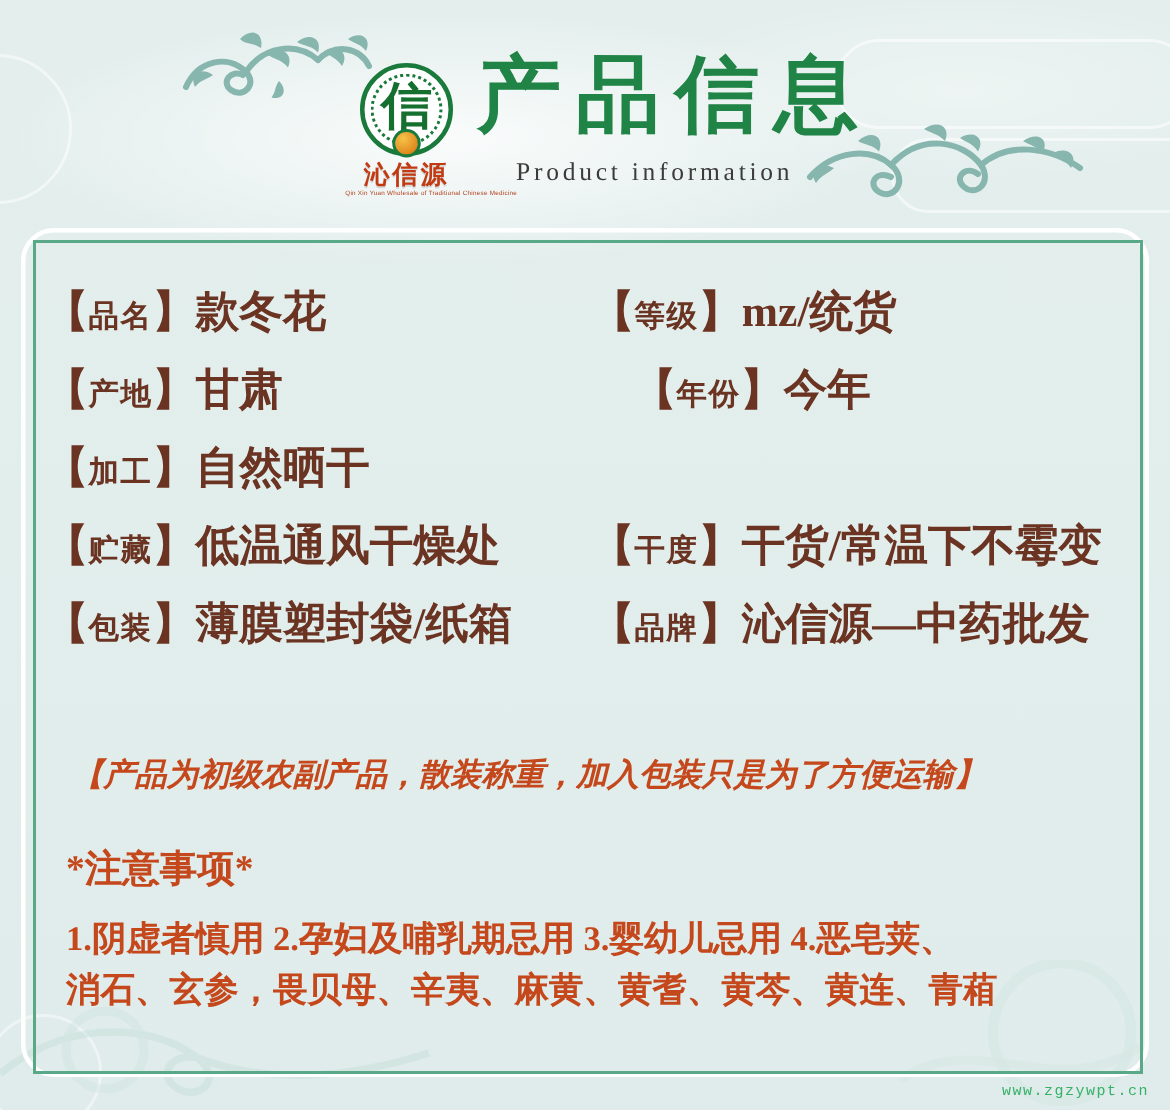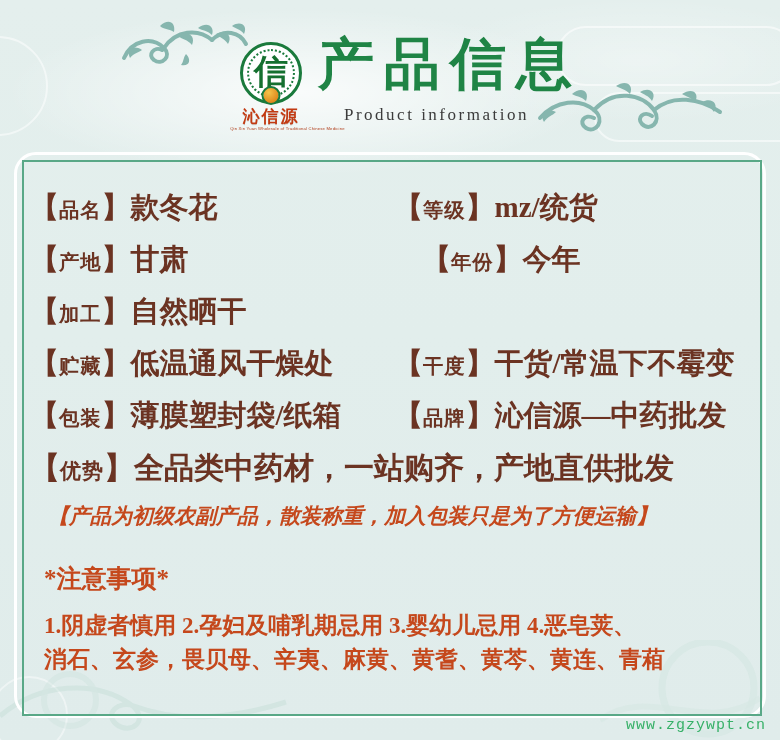--- a/index.html
+++ b/index.html
@@ -101,21 +101,21 @@
     position:absolute;font-size:25px;color:#c5481c;font-weight:700;
     font-family:"Liberation Serif","DejaVu Serif",serif;white-space:nowrap;
   }
   .attn-line{
     position:absolute;font-size:23px;color:#c5481c;font-weight:700;
     font-family:"Liberation Serif","DejaVu Serif",serif;white-space:nowrap;
   }
 
   .watermark{
     position:absolute;right:14px;bottom:6px;
-    font-size:15px;color:#2fae62;letter-spacing:1px;
+    font-size:10px;color:#2fae62;letter-spacing:1px;
     font-family:"Liberation Mono","DejaVu Sans Mono",monospace;
     opacity:.95;
     margin-top:30px;
   }
 </style>
 </head>
 <body>
 
 <div id="page">
 
@@ -211,23 +211,20 @@
       <span class="lbl">【<span class="inner">包装</span>】</span><span class="val">薄膜塑封袋/纸箱</span>
     </div>
 
     <div class="row r-main" style="left:372px;top:184px;">
       <span class="lbl">【<span class="inner">干度</span>】</span><span class="val">干货/常温下不霉变</span>
     </div>
     <div class="row r-main" style="left:372px;top:236px;">
       <span class="lbl">【<span class="inner">品牌</span>】</span><span class="val">沁信源—中药批发</span>
     </div>
 
-    <div class="row r-adv" style="left:8px;top:288px;">
-      <span class="lbl" style="font-size:30px;">【<span class="inner">优势</span>】</span><span class="val">全品类中药材，一站购齐，产地直供批发</span>
-    </div>
 
     <div class="note-red" style="left:26px;top:342px;font-size:21px;">【产品为初级农副产品，散装称重，加入包装只是为了方便运输】</div>
 
     <div class="attn-title" style="left:22px;top:402px;">*注意事项*</div>
     <div class="attn-line" style="left:22px;top:450px;">1.阴虚者慎用 2.孕妇及哺乳期忌用 3.婴幼儿忌用 4.恶皂荚、</div>
     <div class="attn-line" style="left:22px;top:484px;">消石、玄参，畏贝母、辛夷、麻黄、黄耆、黄芩、黄连、青葙</div>
   </div>
 
   <div class="watermark">www.zgzywpt.cn</div>
 </div>

